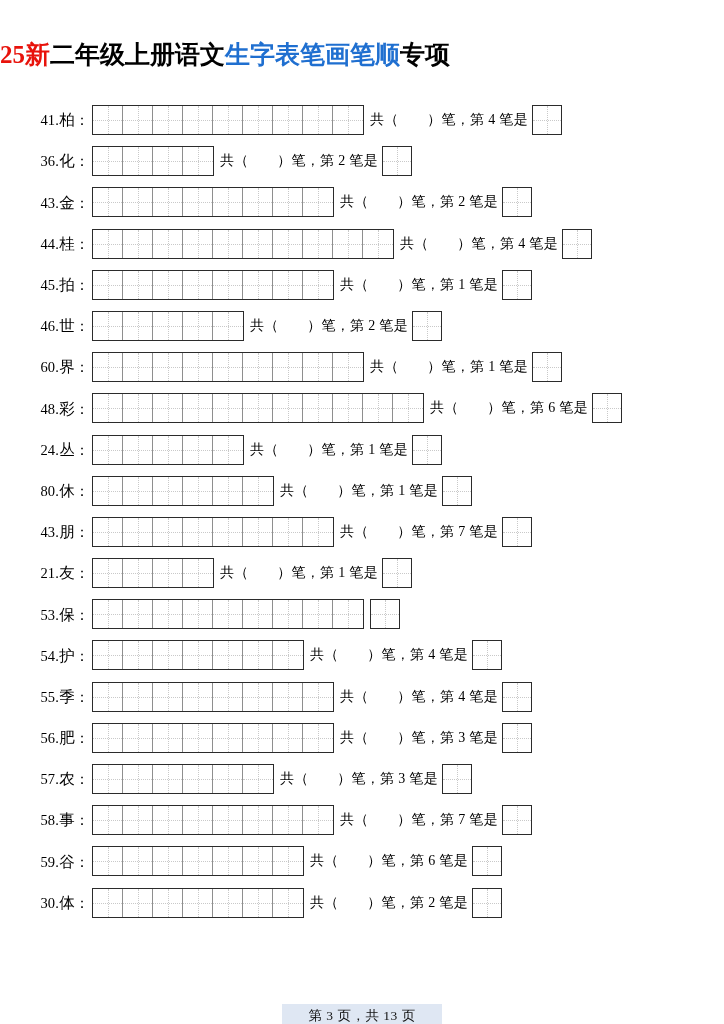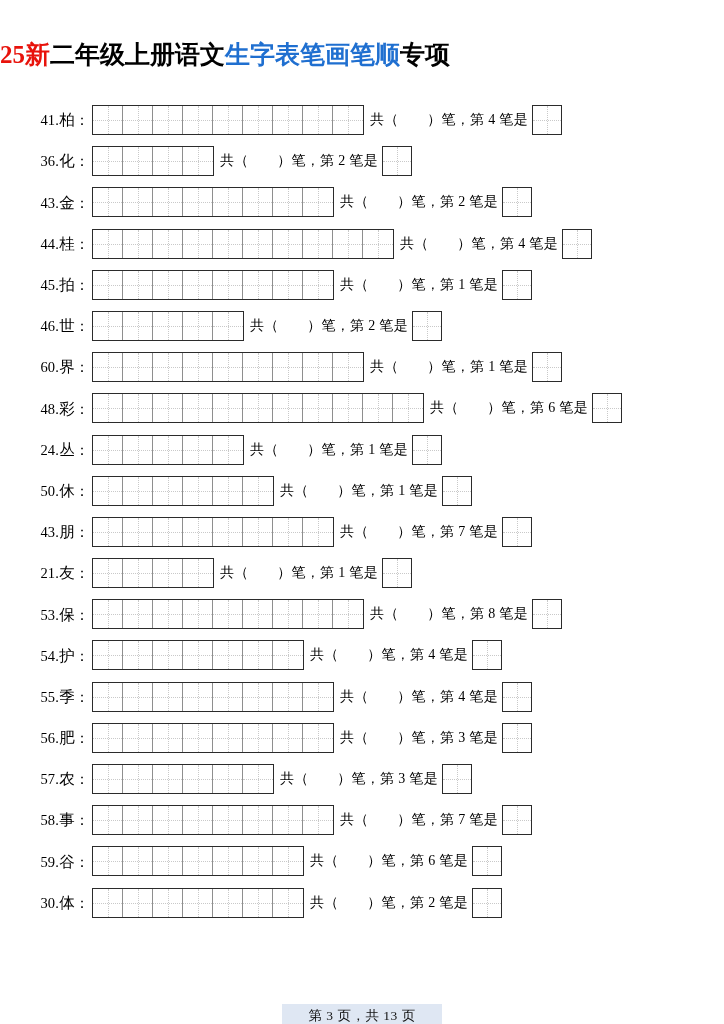--- a/index.html
+++ b/index.html
@@ -279,21 +279,21 @@
           <div class="cell"></div>
           <div class="cell"></div>
           <div class="cell"></div>
           <div class="cell"></div>
           <div class="cell"></div>
         </div>
         <span class="q-text"><span>共（</span><span>　　</span><span>）笔，第</span> <span>1</span> <span>笔是</span></span>
         <div class="answer-box"></div>
       </div>
       <div class="row">
-        <div class="row-label"><span class="idx">50.</span><span class="ch">休</span><span>：</span></div>
+        <div class="row-label"><span class="idx">80.</span><span class="ch">休</span><span>：</span></div>
         <div class="grid">
           <div class="cell"></div>
           <div class="cell"></div>
           <div class="cell"></div>
           <div class="cell"></div>
           <div class="cell"></div>
           <div class="cell"></div>
         </div>
         <span class="q-text"><span>共（</span><span>　　</span><span>）笔，第</span> <span>1</span> <span>笔是</span></span>
         <div class="answer-box"></div>
@@ -330,21 +330,20 @@
           <div class="cell"></div>
           <div class="cell"></div>
           <div class="cell"></div>
           <div class="cell"></div>
           <div class="cell"></div>
           <div class="cell"></div>
           <div class="cell"></div>
           <div class="cell"></div>
           <div class="cell"></div>
         </div>
-        <span class="q-text"><span>共（</span><span>　　</span><span>）笔，第</span> <span>8</span> <span>笔是</span></span>
         <div class="answer-box"></div>
       </div>
       <div class="row">
         <div class="row-label"><span class="idx">54.</span><span class="ch">护</span><span>：</span></div>
         <div class="grid">
           <div class="cell"></div>
           <div class="cell"></div>
           <div class="cell"></div>
           <div class="cell"></div>
           <div class="cell"></div>

